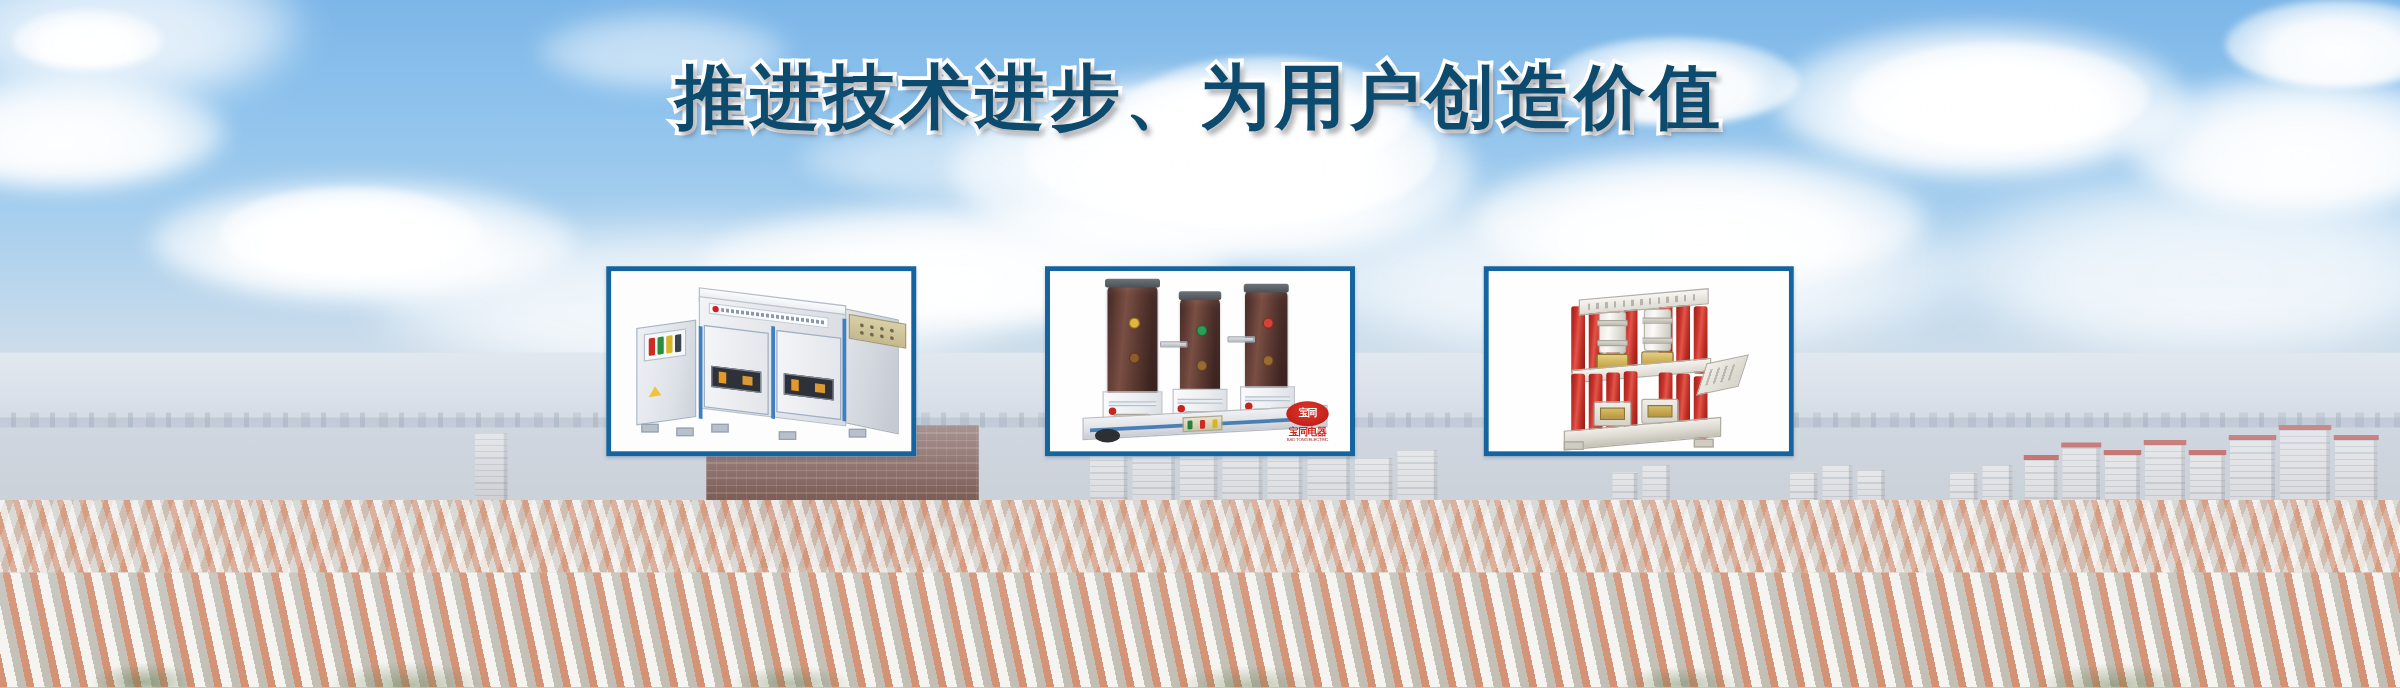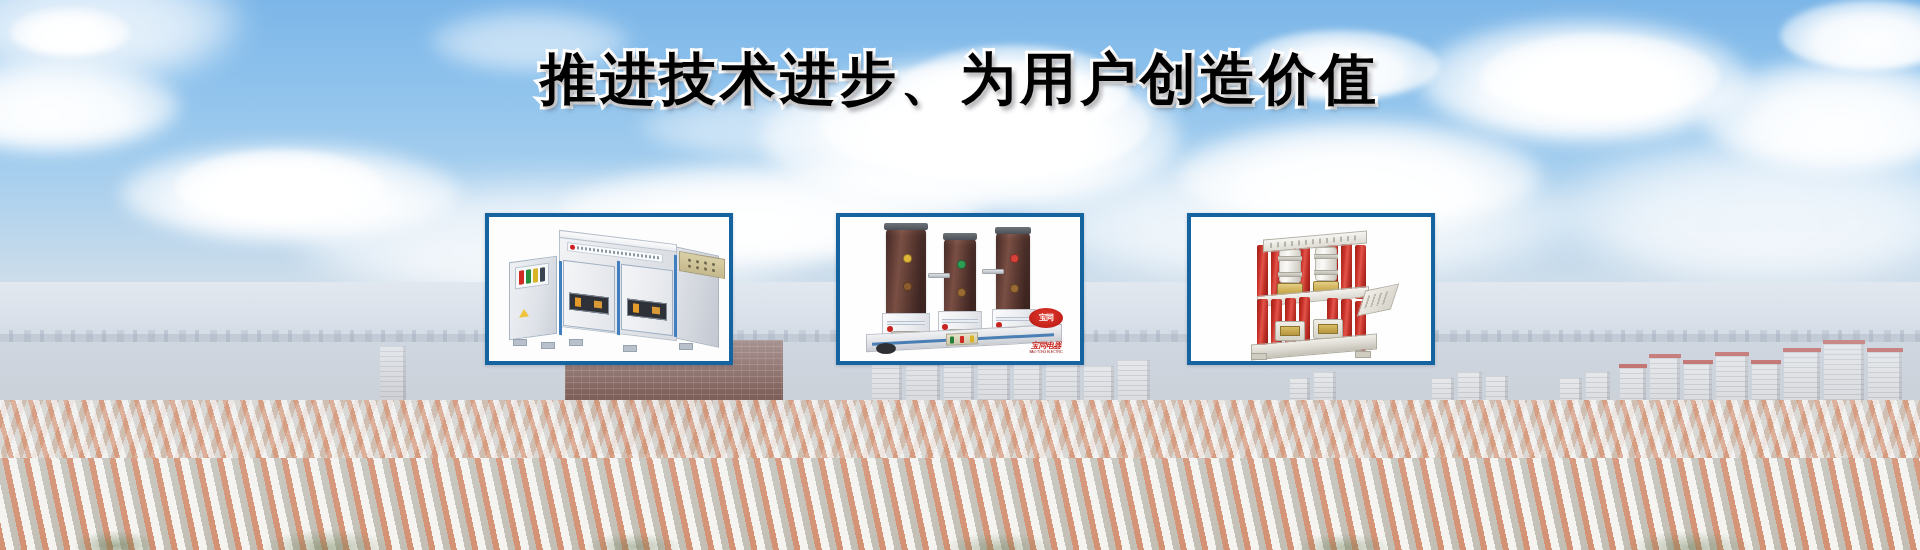--- a/index.html
+++ b/index.html
@@ -112,21 +112,21 @@
   .headline-wrap {
     position:absolute; left:0; top:48px; width:1920px;
     text-align:center; z-index:6;
   }
   .headline {
     display:inline-block;
     font-family:"DejaVu Sans", sans-serif;
     font-weight:bold;
     font-size:56px;
     letter-spacing:4px;
-    color:#000000;
+    color:#0c4a6e;
     -webkit-text-stroke:6px #ffffff;
     paint-order:stroke fill;
     text-shadow:3px 4px 4px rgba(60,60,70,.40);
     white-space:nowrap;
     line-height:1.12;
   }
   .subtitle-wrap {
     position:absolute; left:0; top:136px; width:1920px;
     text-align:center; z-index:6;
   }
@@ -317,21 +317,21 @@
     border-radius:50%;
     display:flex; align-items:center; justify-content:center;
   }
   .vc-logo .oval span {
     color:#fff; font-size:8px; font-weight:bold; letter-spacing:-1px;
     font-family:Liberation Sans, sans-serif;
   }
   .vc-logo .cn {
     font-family:"DejaVu Sans", sans-serif;
     font-size:8px; font-weight:bold; color:#c8241c; line-height:1.1;
-    letter-spacing:-.5px; margin-top:14px;font-style:italic;
+    letter-spacing:-.5px; margin-top:1px;
   }
   .vc-logo .en {
     font-size:3.5px; color:#9b1c16; line-height:1; letter-spacing:-.2px;
   }
 
   
   .ins-scene { position:absolute; inset:0; background:#fefefe; }
   .ins-frame { position:absolute; left:56px; top:16px; width:132px; height:122px; }
   .ins-baseplate {
     position:absolute; left:4px; bottom:0; width:126px; height:16px;

